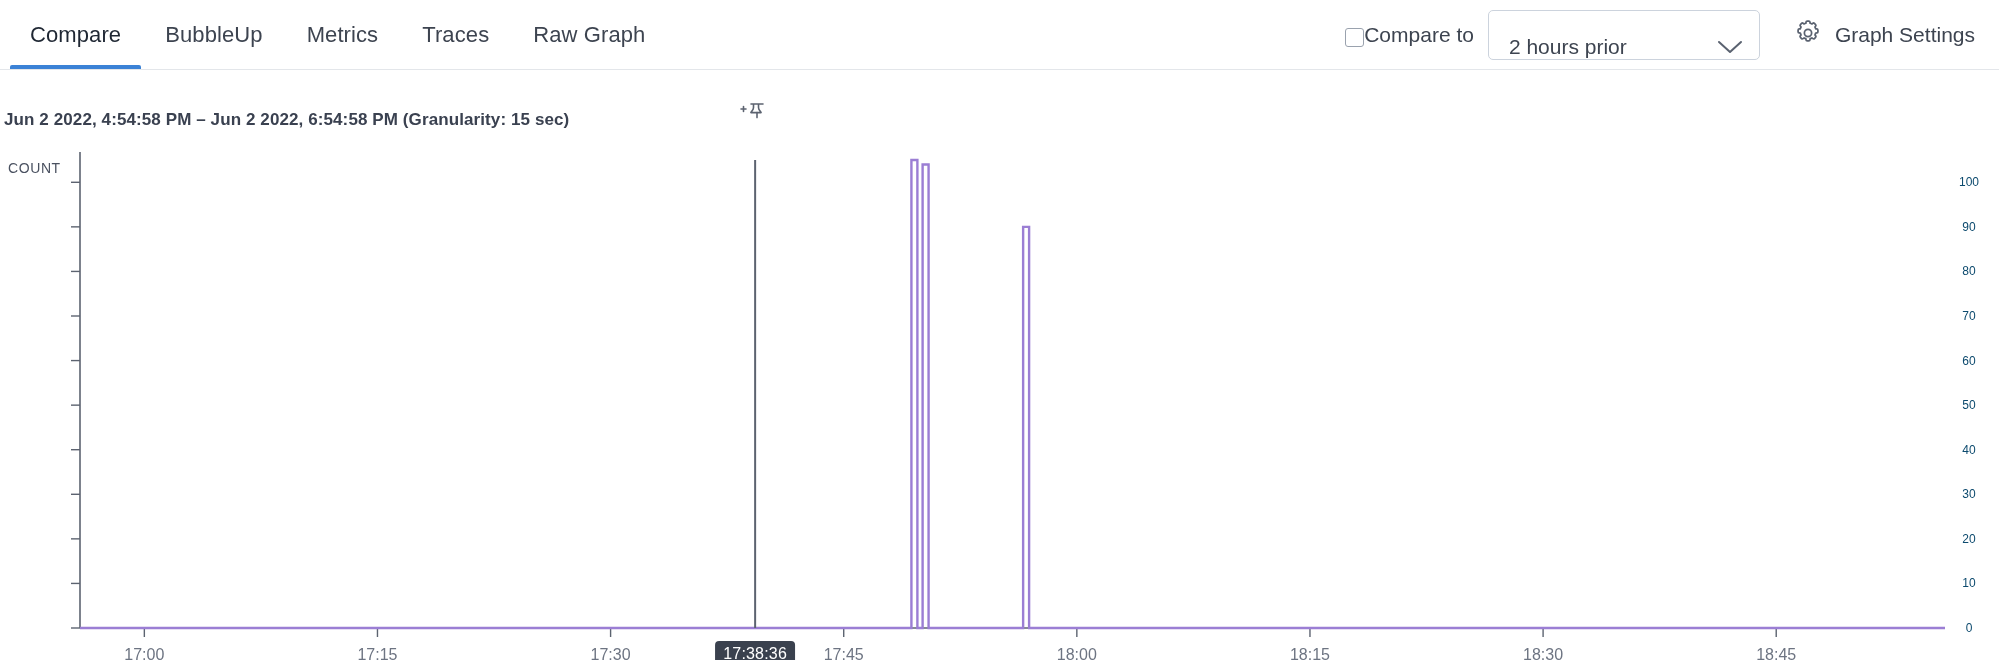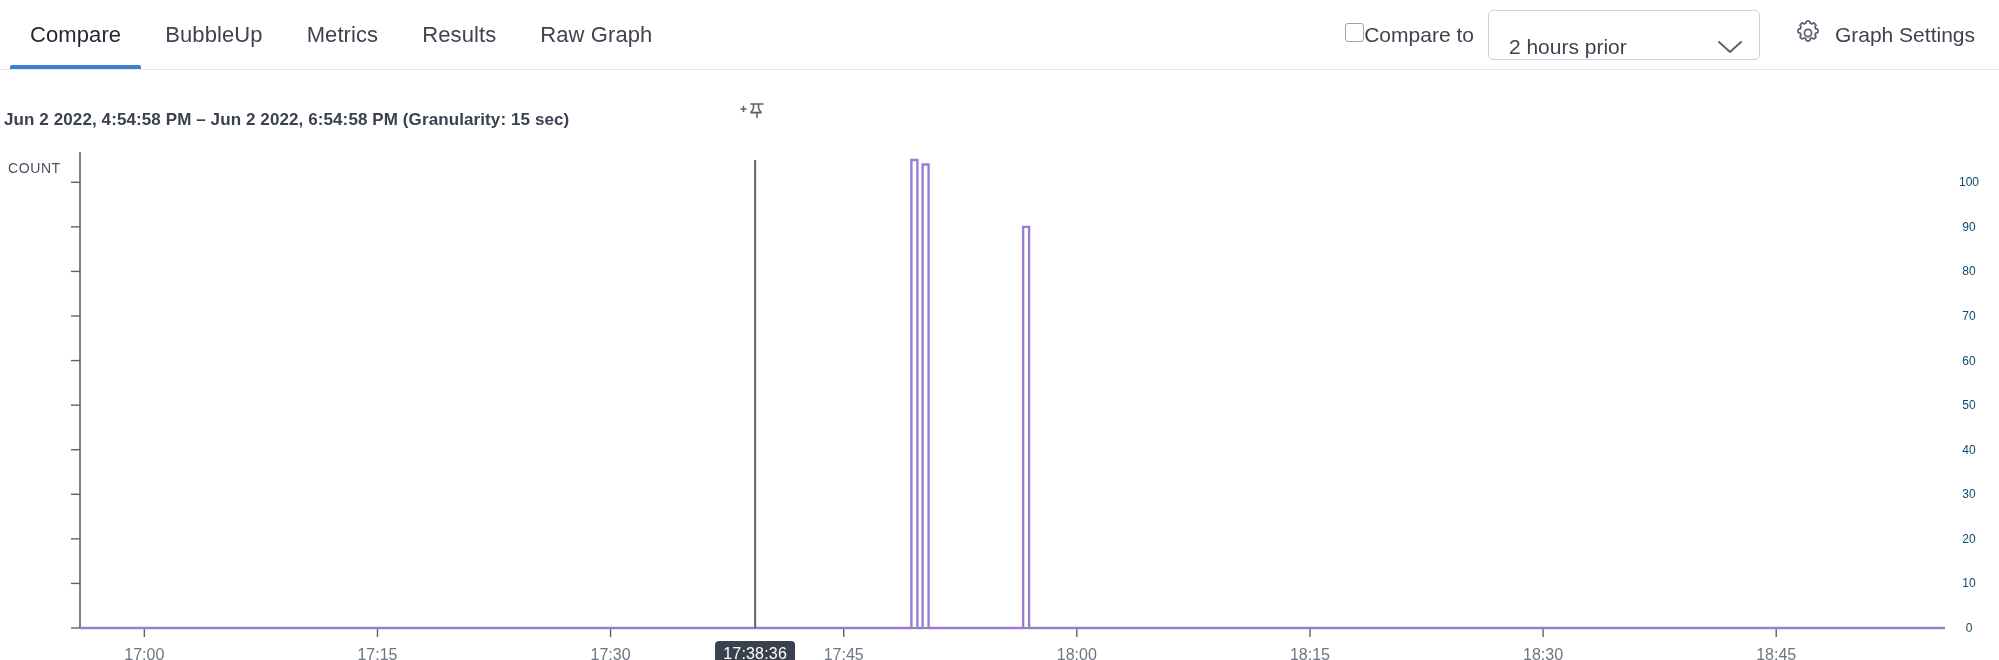--- a/index.html
+++ b/index.html
@@ -52,21 +52,21 @@
     position: absolute;
     right: 24px;
     top: 0;
     height: 69px;
     display: flex;
     align-items: center;
     gap: 0;
   }
   .compare-wrap {
     display: flex;
-    align-items: flex-start;
+    align-items: flex-end;
     margin-right: 14px;
   }
   .checkbox {
     width: 19px; height: 19px;
     border: 1.6px solid #9aa2ae;
     border-radius: 3px;
     background: #fff;
     display: inline-block;
     cursor: pointer;
     flex: none;
@@ -181,21 +181,21 @@
     <div class="tab active">
       <span>Compare</span>
     </div>
     <div class="tab">
       <span>BubbleUp</span>
     </div>
     <div class="tab">
       <span>Metrics</span>
     </div>
     <div class="tab">
-      <span>Results</span>
+      <span>Traces</span>
     </div>
     <div class="tab">
       <span>Raw Graph</span>
     </div>
   </div>
 
   <div class="header-right">
 
     <div class="compare-wrap">
       <span class="checkbox"></span>

